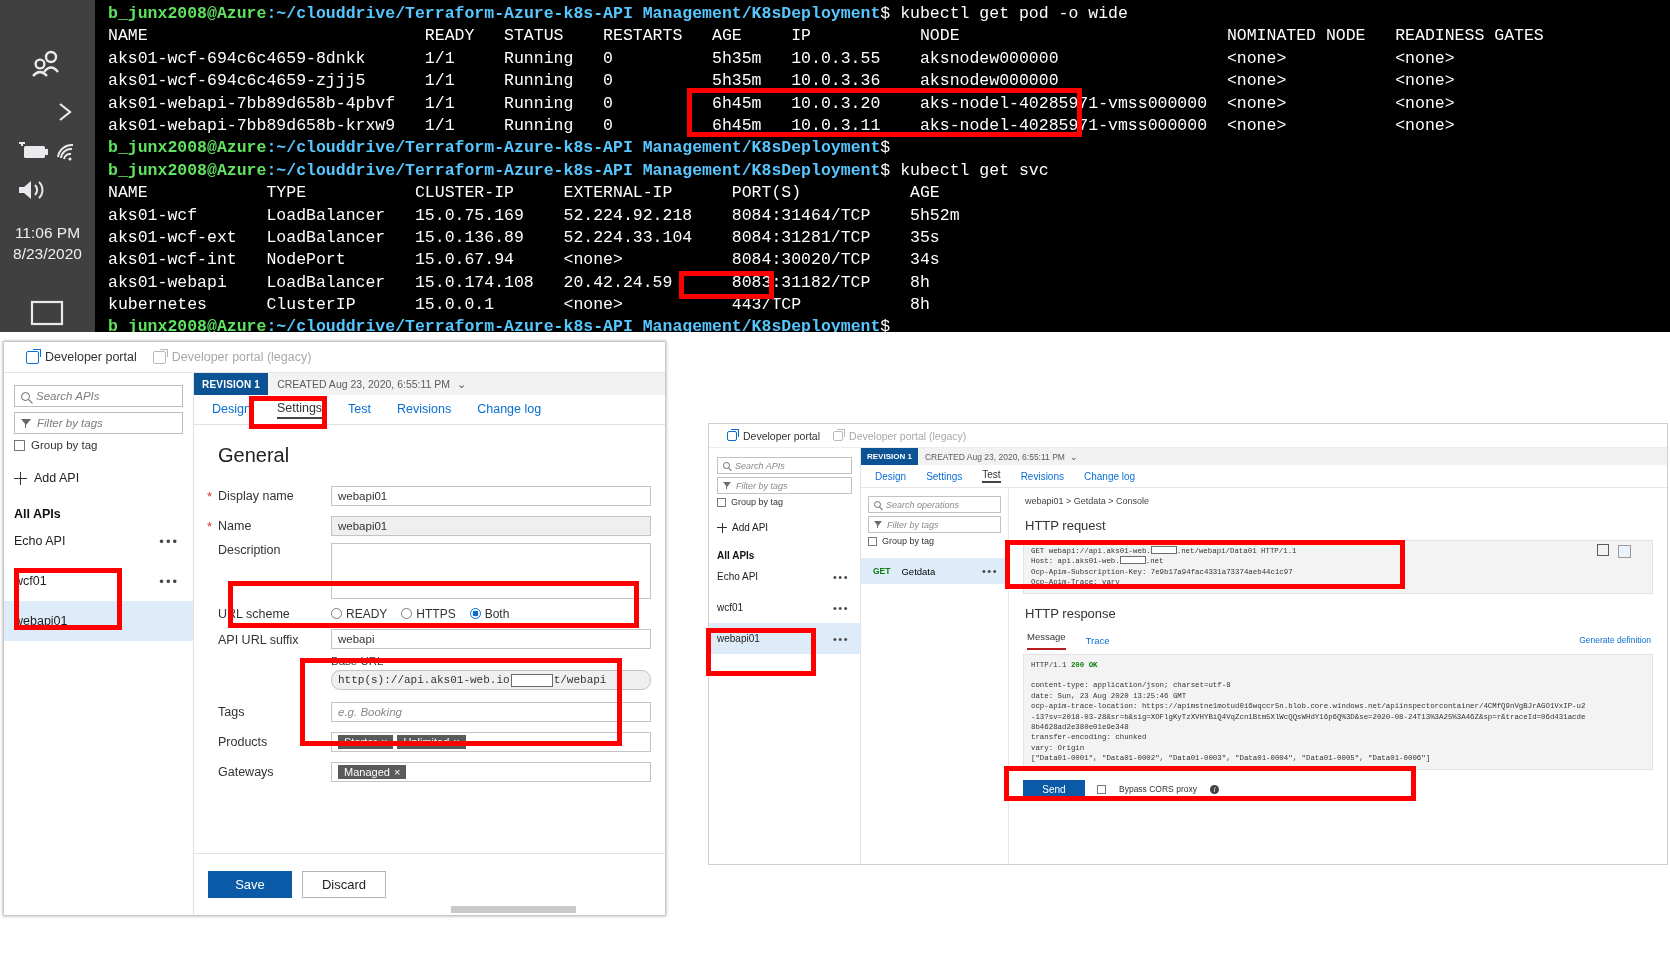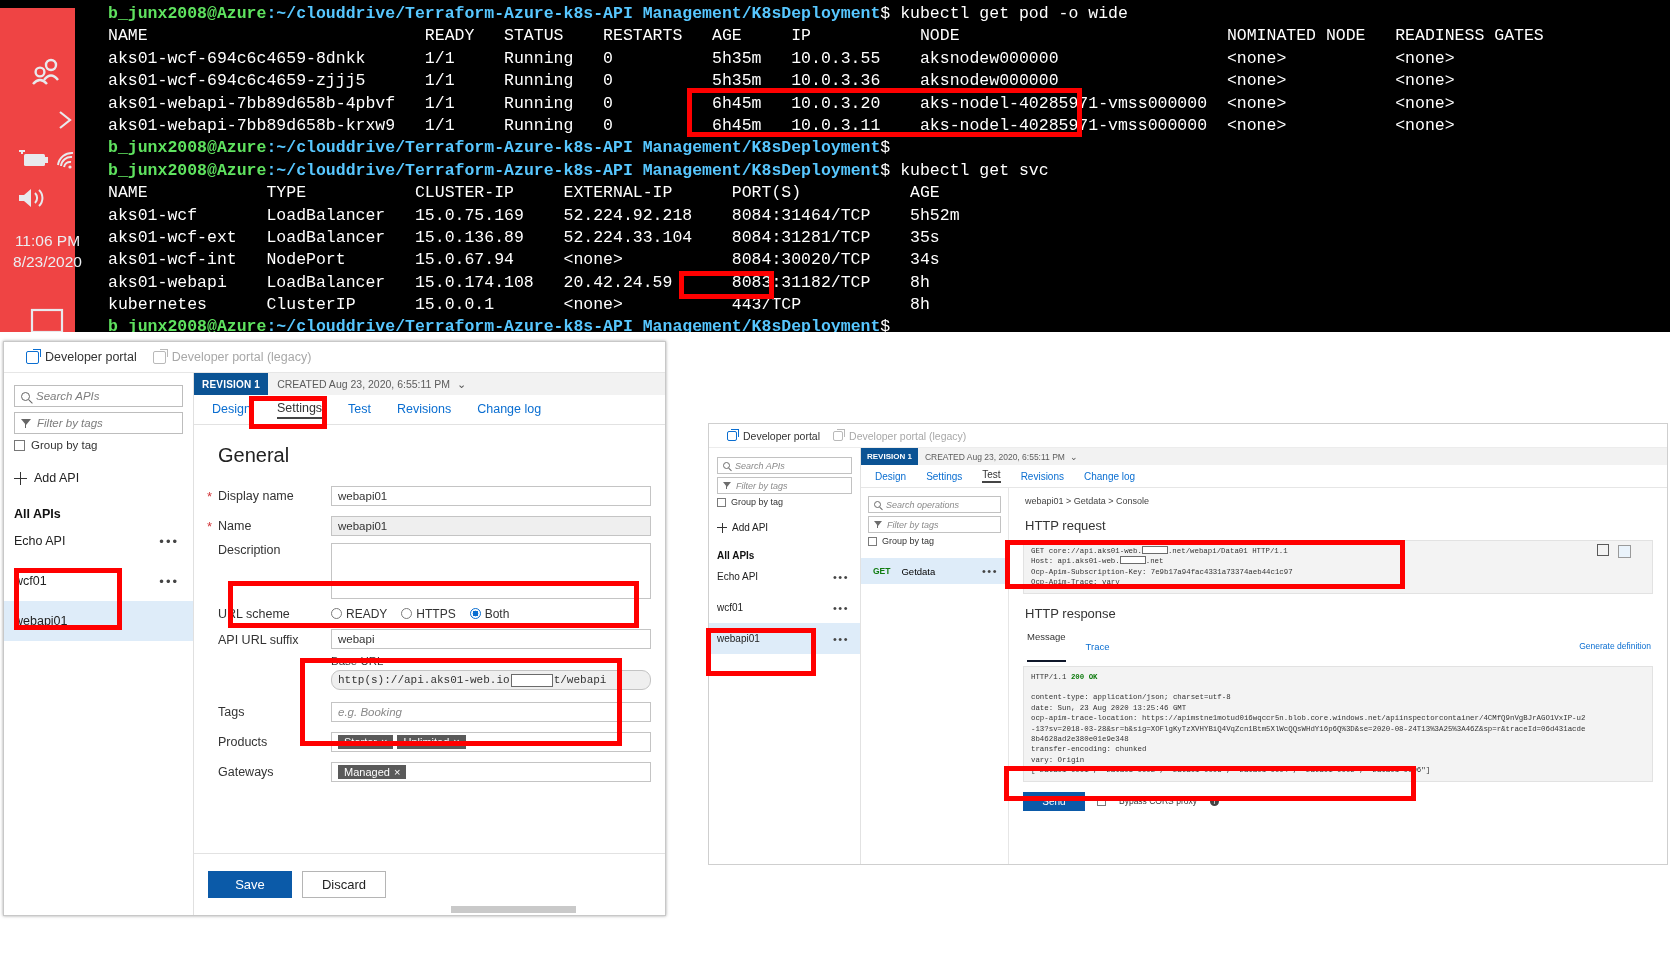--- a/index.html
+++ b/index.html
@@ -10,22 +10,22 @@
     font-family:"Liberation Sans", sans-serif;
     overflow:hidden;
   }
 
   
   #terminal {
     position:absolute; left:0; top:0; width:1670px; height:332px;
     background:#000000; overflow:hidden;
   }
   #tray {
-    position:absolute; left:0; top:8px; width:75px; height:332px;
-    background:#ef4444;
+    position:absolute; left:0; top:0; width:95px; height:332px;
+    background:#404040;
   }
   .tray-ico { position:absolute; color:#e8eaed; }
   #tray-time {
     position:absolute; left:0; top:222px; width:95px;
     text-align:center; color:#eceef1; font-size:15.5px; line-height:21px;
     font-family:"Liberation Sans", sans-serif;
   }
   #tray-date {
     position:absolute; left:0; top:243px; width:95px;
     text-align:center; color:#eceef1; font-size:15.5px; line-height:21px;
@@ -197,21 +197,21 @@
         background:#deecf9;justify-content:space-between;}
   .b-op .lbl{display:flex;align-items:center;gap:11px;}
   .b-verb{color:#107c10;font-weight:bold;font-size:8.5px;}
   .b-console{position:absolute;left:148px;top:40px;right:0;bottom:0;padding:0 14px;overflow:hidden;}
   .b-crumb{font-size:9px;color:#444;padding:8px 0 0 2px;}
   .b-h{font-size:13px;color:#333;margin:12px 0 7px 2px;font-weight:400;}
   .b-code{background:#f3f3f3;border:1px solid #e2e2e2;padding:5px 7px;font-family:"Liberation Mono", monospace;
           font-size:7.4px;line-height:10.4px;color:#333;white-space:pre;overflow:hidden;}
   .b-code .mask2{display:inline-block;width:26px;height:8px;background:#fff;border:1.2px solid #6b6b6b;vertical-align:-1px;}
   .b-msgtabs{display:flex;gap:20px;align-items:center;font-size:9.5px;margin:10px 0 0 4px;}
-  .b-msgtabs .at{color:#333;border-bottom:2px solid #0f172a;padding-bottom:18px;}
+  .b-msgtabs .at{color:#333;border-bottom:2px solid #b91c1c;padding-bottom:6px;}
   .b-msgtabs .lk{color:#0a6ed1;}
   .b-gendef{position:absolute;right:16px;font-size:8.5px;color:#0a6ed1;}
   .b-ok{color:#107c10;font-weight:bold;}
   .b-send{background:#0b5aa8;color:#fff;font-size:10px;width:62px;height:19px;display:flex;align-items:center;
           justify-content:center;border:none;}
   .b-cors{display:flex;align-items:center;gap:13px;font-size:8.5px;color:#333;}
   .b-ibadge{width:9px;height:9px;border-radius:50%;background:#444;color:#fff;font-size:7px;display:flex;
             align-items:center;justify-content:center;font-style:italic;}
   .copy-ico{position:absolute;right:44px;top:6px;width:10px;height:10px;border:1.2px solid #5a5a5a;}
   .copy-ico:before{content:"";position:absolute;left:-3px;top:-3px;width:10px;height:10px;border:1.2px solid #5a5a5a;background:#f3f3f3;}
@@ -500,21 +500,21 @@
         <span class="b-dots">•••</span>
       </div>
     </div>
 
     <div class="b-console">
       <div class="b-crumb">webapi01  &gt;  Getdata  &gt;  Console</div>
 
       <div class="b-h">HTTP request</div>
 
       <div style="position:relative;">
-        <div class="b-code"><span>GET core://api.aks01-web.</span><span class="mask2"></span><span>.net/webapi/Data01 HTTP/1.1</span>
+        <div class="b-code"><span>GET webapi://api.aks01-web.</span><span class="mask2"></span><span>.net/webapi/Data01 HTTP/1.1</span>
 <span>Host: api.aks01-web.</span><span class="mask2"></span><span>.net</span>
 <span>Ocp-Apim-Subscription-Key: 7e9b17a94fac4331a73374aeb44c1c97</span>
 <span>Ocp-Apim-Trace: vary</span></div>
         <span class="copy-ico"></span>
         <span class="pow-ico"></span>
       </div>
 
       <div class="b-h">HTTP response</div>
 
       <div class="b-msgtabs">

